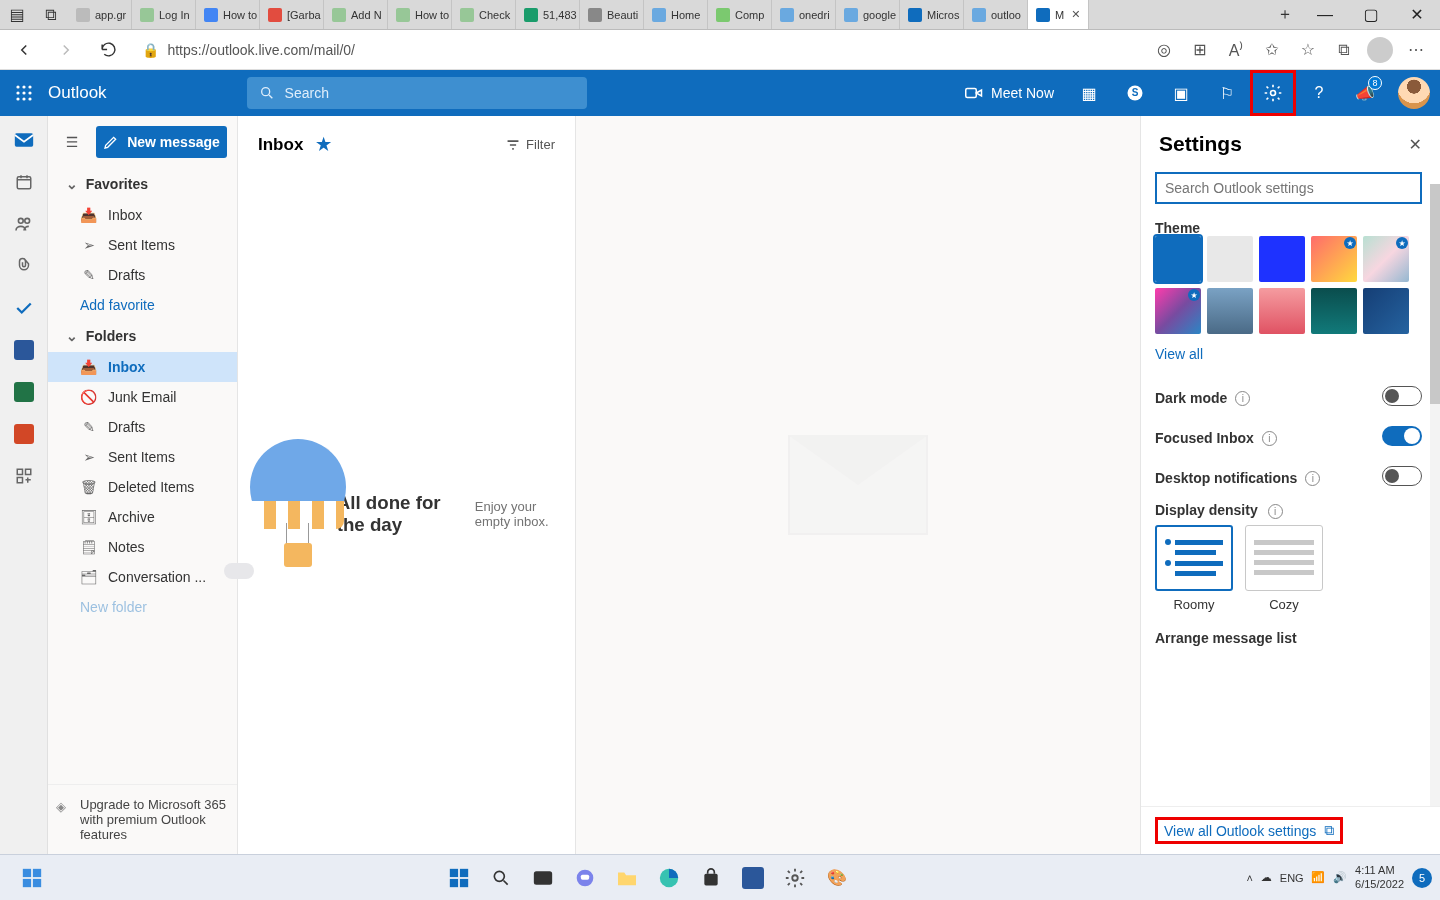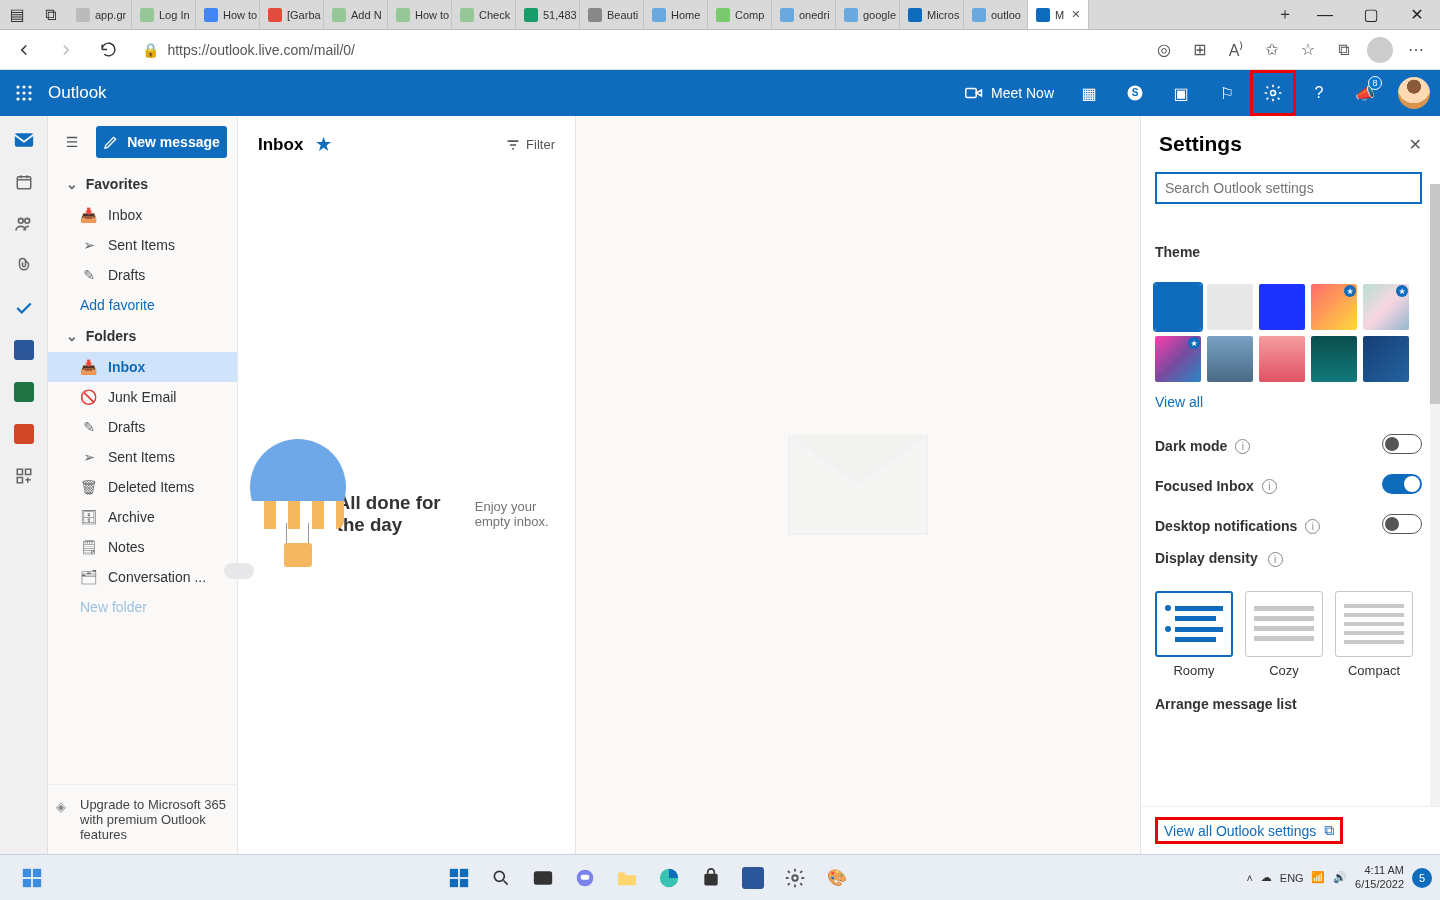--- a/index.html
+++ b/index.html
@@ -76,21 +76,21 @@
 .envelope:after{content:"";position:absolute;left:0;right:0;top:0;border-left:70px solid transparent;border-right:70px solid transparent;border-top:50px solid #ededed}
 
 .settings{width:300px;background:#fff;border-left:1px solid #e5e5e5;display:flex;flex-direction:column;position:relative}
 .scrollbar{position:absolute;right:0;top:68px;width:10px;height:640px;background:#f3f3f3}
 .scrollbar .thumb{width:100%;height:220px;background:#c8c8c8;margin-top:0}
 .s-head{display:flex;align-items:center;justify-content:space-between;padding:16px 18px}
 .s-head h2{font-size:21px;font-weight:600}
 .s-close{cursor:pointer;color:#555}
 .s-body{padding:0 18px 0 14px;overflow:hidden}
 .s-search{width:100%;height:32px;border:2px solid #0f6cbd;padding:0 8px;font-size:14px;outline:none;margin-bottom:16px}
-.s-label{font-size:14px;font-weight:600;color:#333;margin:24px 0}
+.s-label{font-size:14px;font-weight:600;color:#333;margin:0 0}
 .themes{display:flex;flex-wrap:wrap;gap:6px}
 .theme{width:46px;height:46px;border-radius:2px;cursor:pointer;position:relative;overflow:hidden}
 .theme.sel{outline:2px solid #0f6cbd}
 .tstar{position:absolute;top:1px;right:1px;width:12px;height:12px;background:#0f6cbd;border-radius:50%;color:#fff;font-size:8px;display:flex;align-items:center;justify-content:center}
 .viewall{color:#0f6cbd;font-size:14px;margin:12px 0 14px;display:inline-block;cursor:pointer}
 .row{display:flex;align-items:flex-end;justify-content:space-between;padding:10px 0}
 .row .rl{display:flex;align-items:center;gap:8px;font-size:14px;font-weight:600;color:#333}
 .info{width:15px;height:15px;border:1px solid #888;border-radius:50%;font-size:10px;display:flex;align-items:center;justify-content:center;color:#888;font-weight:400}
 .toggle{width:40px;height:20px;border-radius:10px;position:relative;cursor:pointer}
 .toggle.off{background:#fff;border:1px solid #555}
@@ -107,21 +107,21 @@
 .dopt span{font-size:13px;color:#333}
 .s-footer{position:absolute;bottom:0;left:0;right:0;padding:10px 14px;border-top:1px solid #eee;background:#fff}
 .s-footer a{color:#0f6cbd;font-size:14px;text-decoration:none;display:inline-flex;align-items:center;gap:8px}
 .s-footer .hlbox{border:3px solid #e00;padding:2px 6px;display:inline-flex}
 
 .taskbar{height:46px;background:#e9edf4;border-top:1px solid #c9d0dc;display:flex;align-items:center}
 .tb-spacer{flex:1}
 .tb-center{display:flex;align-items:center;gap:6px}
 .tb-center .tic{width:36px;height:36px;border-radius:5px;display:flex;align-items:center;justify-content:center}
 .tray{display:flex;align-items:center;gap:8px;color:#333;font-size:11px;padding-right:8px}
-.tray .clock{display:flex;flex-direction:column;align-items:flex-end;line-height:1.2}
+.tray .clock{display:flex;flex-direction:column;line-height:1.2}
 .tray .noti{width:20px;height:20px;border-radius:50%;background:#0f6cbd;color:#fff;display:flex;align-items:center;justify-content:center;font-size:11px}
 svg{display:block}
 </style>
 </head>
 <body>
 
 <div class="titlebar">
   <div class="tb-left">
     <div class="tb-btn">▤</div>
     <div class="tb-btn">⧉</div>
@@ -243,20 +243,27 @@
         <circle cx="15" cy="3" r="1.6"></circle>
         <circle cx="3" cy="9" r="1.6"></circle>
         <circle cx="9" cy="9" r="1.6"></circle>
         <circle cx="15" cy="9" r="1.6"></circle>
         <circle cx="3" cy="15" r="1.6"></circle>
         <circle cx="9" cy="15" r="1.6"></circle>
         <circle cx="15" cy="15" r="1.6"></circle>
       </svg>
   </div>
   <div class="brand">Outlook</div>
+  <div class="searchbox">
+    <svg width="16" height="16" viewBox="0 0 24 24" fill="none" stroke="#dfeefb" stroke-width="2">
+        <circle cx="10" cy="10" r="6"></circle>
+        <path d="M20 20l-5-5"></path>
+      </svg>
+    <span>Search</span>
+  </div>
   <div class="suite-spacer"></div>
   <div class="suite-right">
     <div class="meet">
       <svg width="18" height="14" viewBox="0 0 24 18" fill="none" stroke="#fff" stroke-width="2">
           <rect x="1" y="3" width="14" height="12" rx="2"></rect>
           <path d="M15 9l7-4v8z"></path>
         </svg>
       <span>Meet Now</span>
     </div>
     <div class="suite-btn">▦</div>
@@ -514,30 +521,20 @@
           </div>
           <div class="dopt">
             <div class="dbox">
               <div class="dline"></div>
               <div class="dline"></div>
               <div class="dline"></div>
               <div class="dline"></div>
             </div>
             <span>Cozy</span>
           </div>
-          <div class="dopt">
-            <div class="dbox">
-              <div class="dline" style="height:4px"></div>
-              <div class="dline" style="height:4px"></div>
-              <div class="dline" style="height:4px"></div>
-              <div class="dline" style="height:4px"></div>
-              <div class="dline" style="height:4px"></div>
-            </div>
-            <span>Compact</span>
-          </div>
         </div>
 
       <div class="s-label" style="margin-top:18px">Arrange message list</div>
     </div>
     <div class="s-footer">
       <span class="hlbox">
         <a href="#">
           <span>View all Outlook settings</span>
           <span>⧉</span>
         </a>

